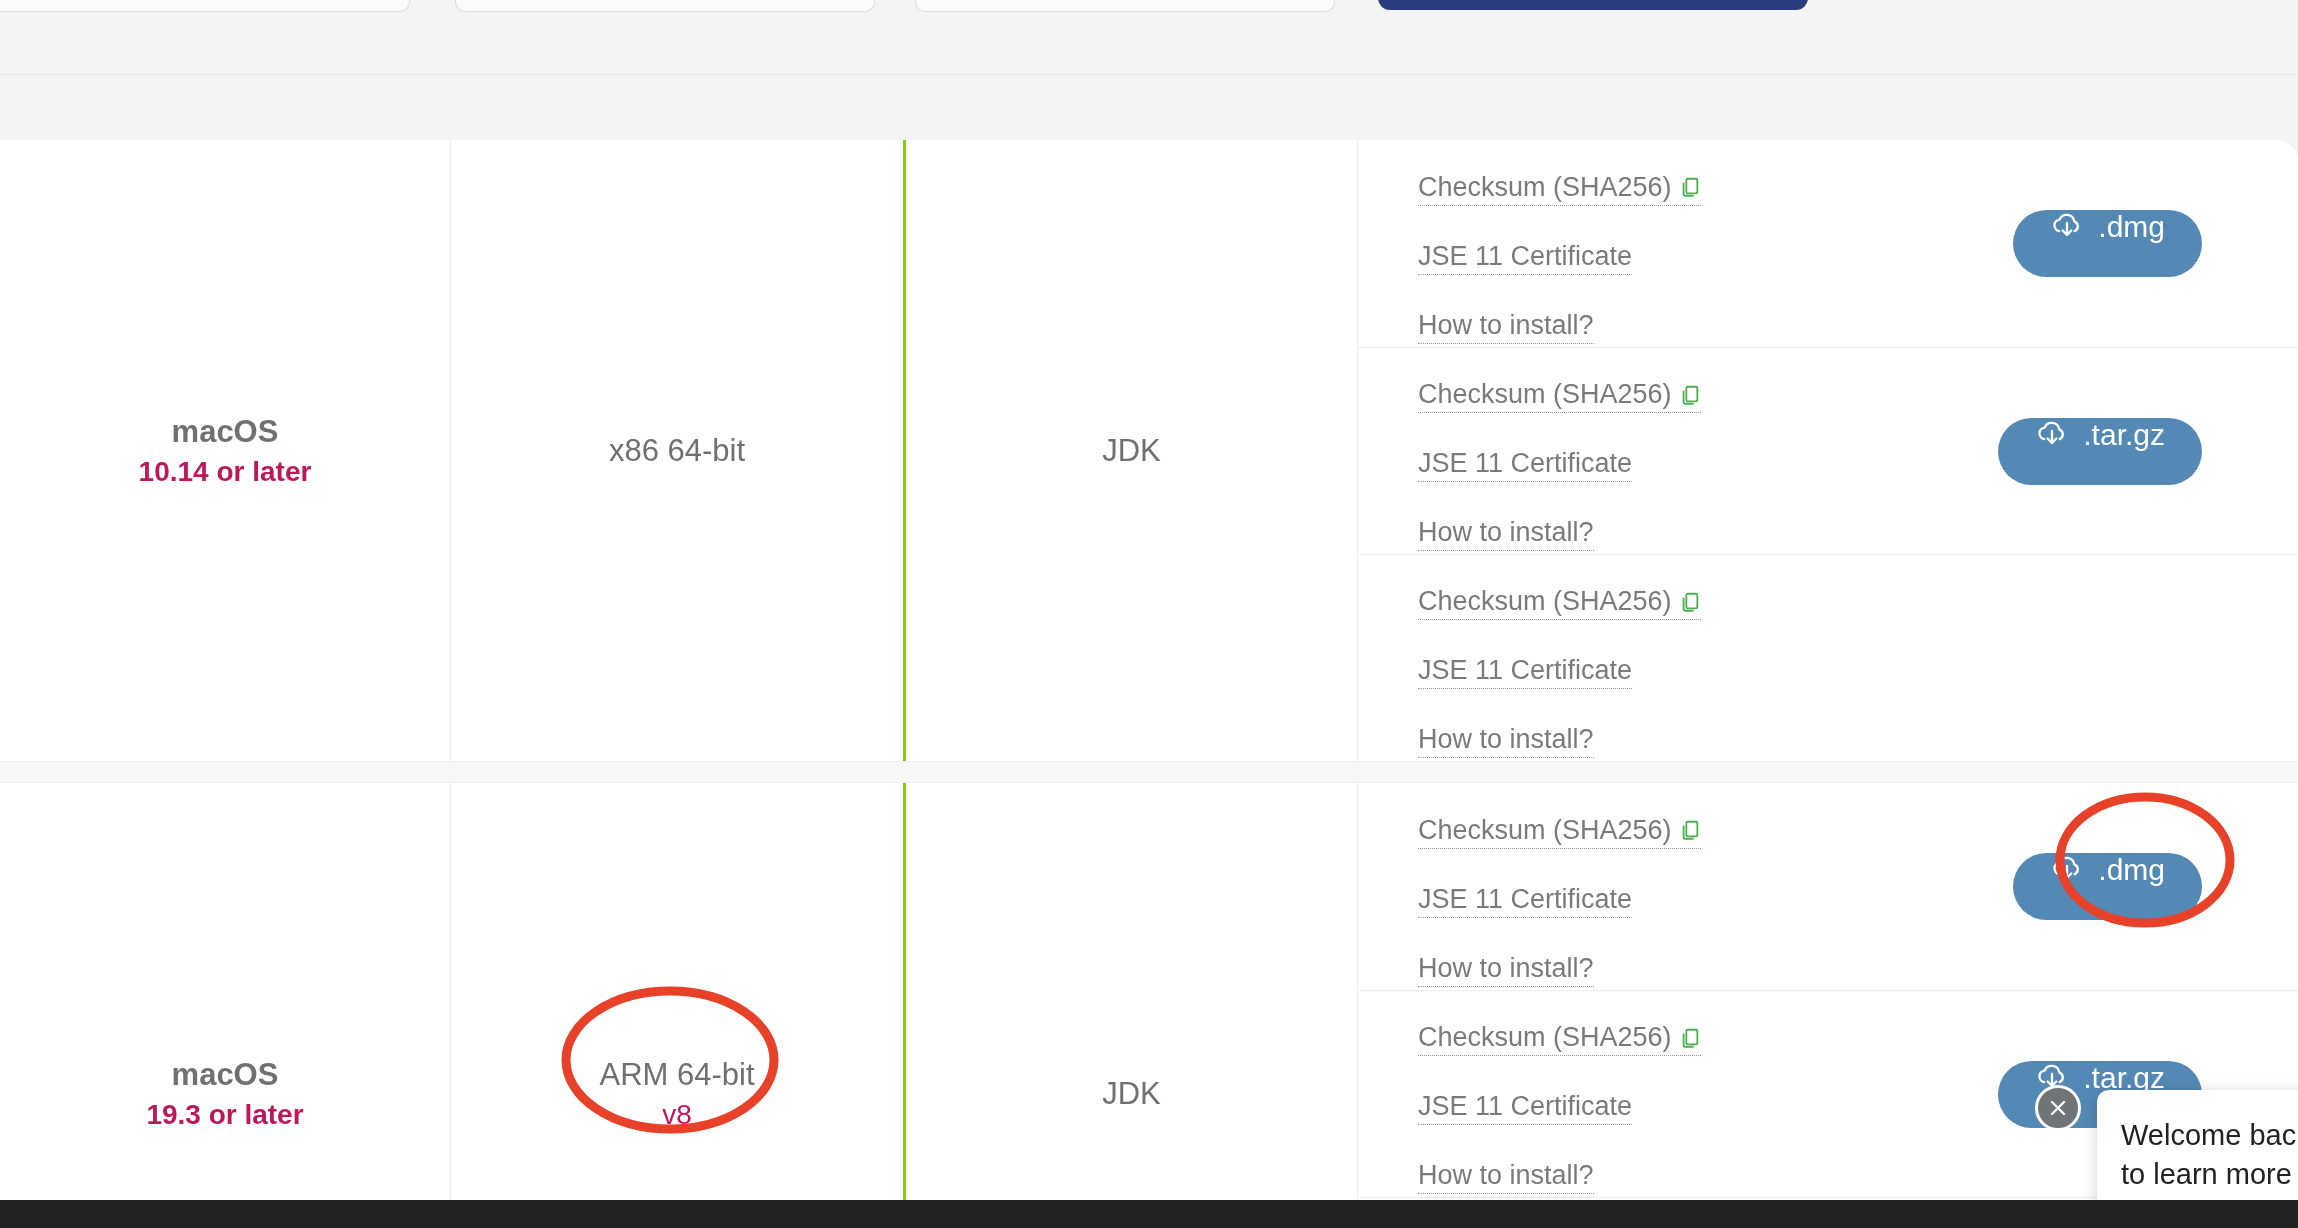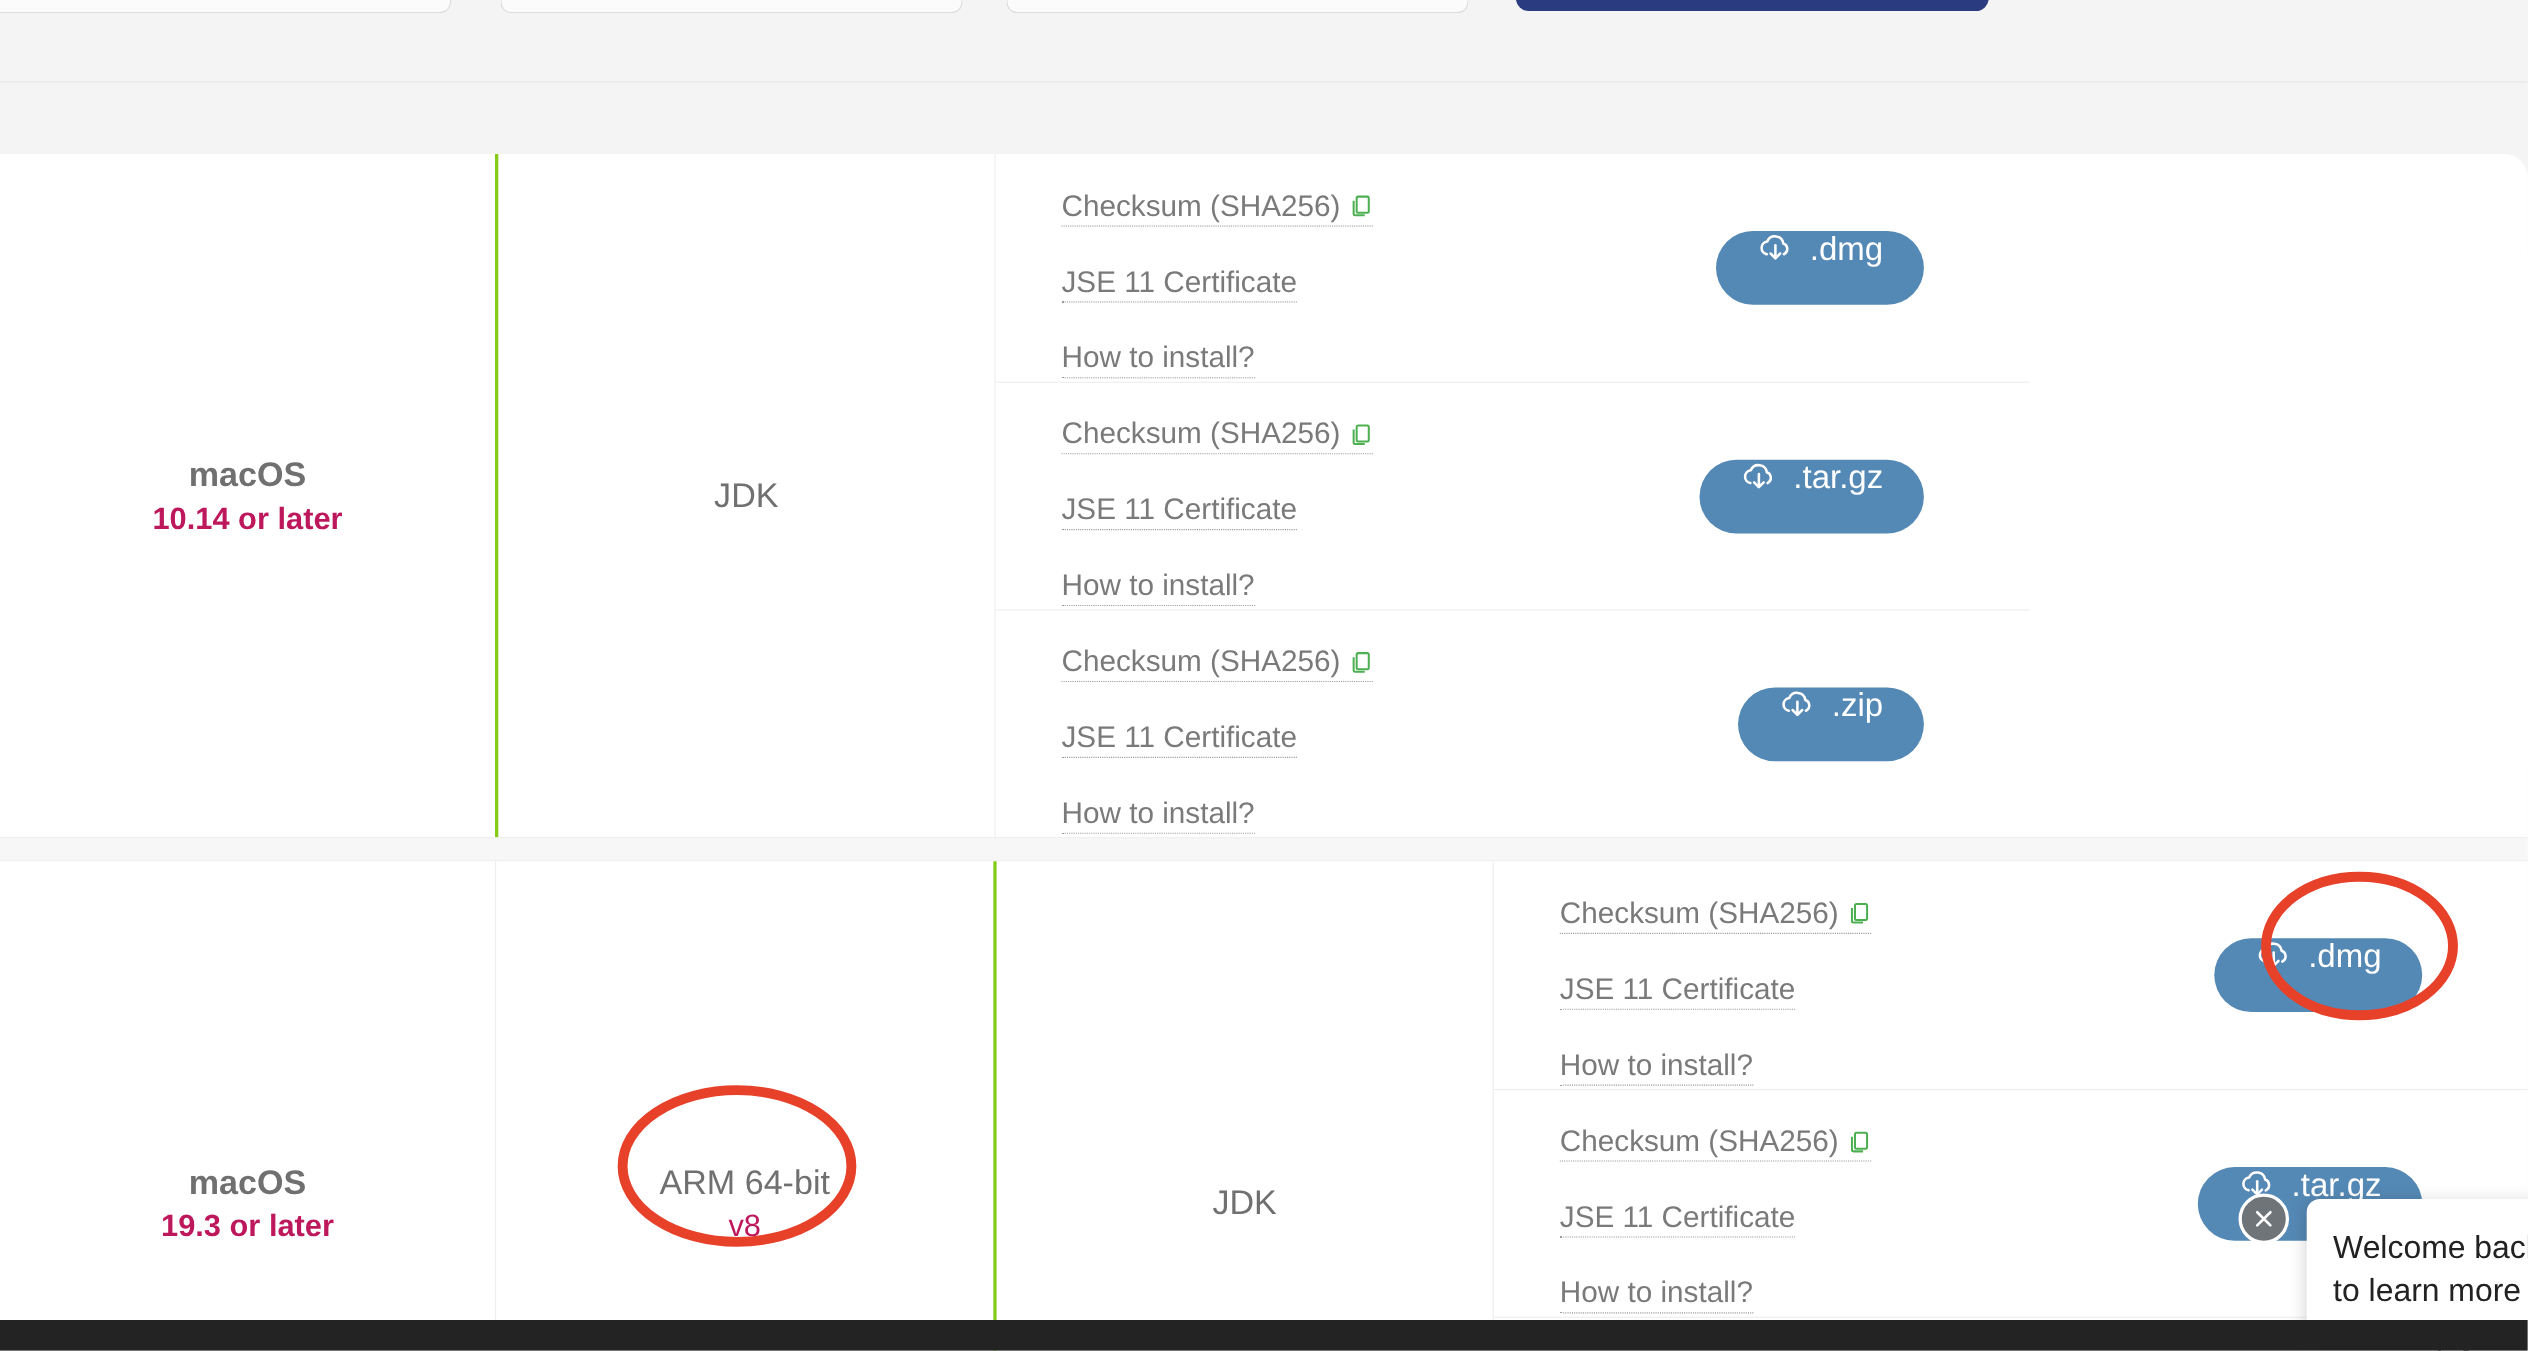--- a/index.html
+++ b/index.html
@@ -120,20 +120,23 @@
 
   <div class="gap-band"></div>
 
   <div class="table">
 
     <div class="row">
       <div class="cell-os">
         <span>macOS</span>
         <span class="os-sub">10.14 or later</span>
       </div>
+      <div class="cell-arch">
+        <span>x86 64-bit</span>
+      </div>
       <div class="cell-pkg">
         <span>JDK</span>
       </div>
       <div class="cell-dl">
 
         <div class="dl-sub">
           <div class="links">
             <span class="lnk">
               <span>Checksum (SHA256)</span>
               <svg class="copy-ico" viewBox="0 0 24 24" fill="none" stroke="#4caf50" stroke-width="2">
@@ -181,28 +184,20 @@
             <span class="lnk">
               <span>Checksum (SHA256)</span>
               <svg class="copy-ico" viewBox="0 0 24 24" fill="none" stroke="#4caf50" stroke-width="2">
                   <rect x="8" y="3" width="12" height="16" rx="1.5"></rect>
                   <path d="M5 7v13a1.5 1.5 0 0 0 1.5 1.5H16"></path>
                 </svg>
             </span>
             <span class="lnk">JSE 11 Certificate</span>
             <span class="lnk">How to install?</span>
           </div>
-          <button class="dlbtn">
-            <svg class="cloud-ico" viewBox="0 0 24 22" fill="none" stroke="#fff" stroke-width="1.7" stroke-linecap="round" stroke-linejoin="round">
-                <path d="M6.3 15.5A4.3 4.3 0 0 1 6.6 7a5.6 5.6 0 0 1 10.7 1.3 3.9 3.9 0 0 1 .4 7.2"></path>
-                <path d="M12 9.5v8.5"></path>
-                <path d="M8.8 15l3.2 3.2 3.2-3.2"></path>
-              </svg>
-            <span>.zip</span>
-          </button>
         </div>
 
       </div>
     </div>
 
     <div class="row-sep"></div>
 
     <div class="row alt">
       <div class="cell-os">
         <span>macOS</span>

